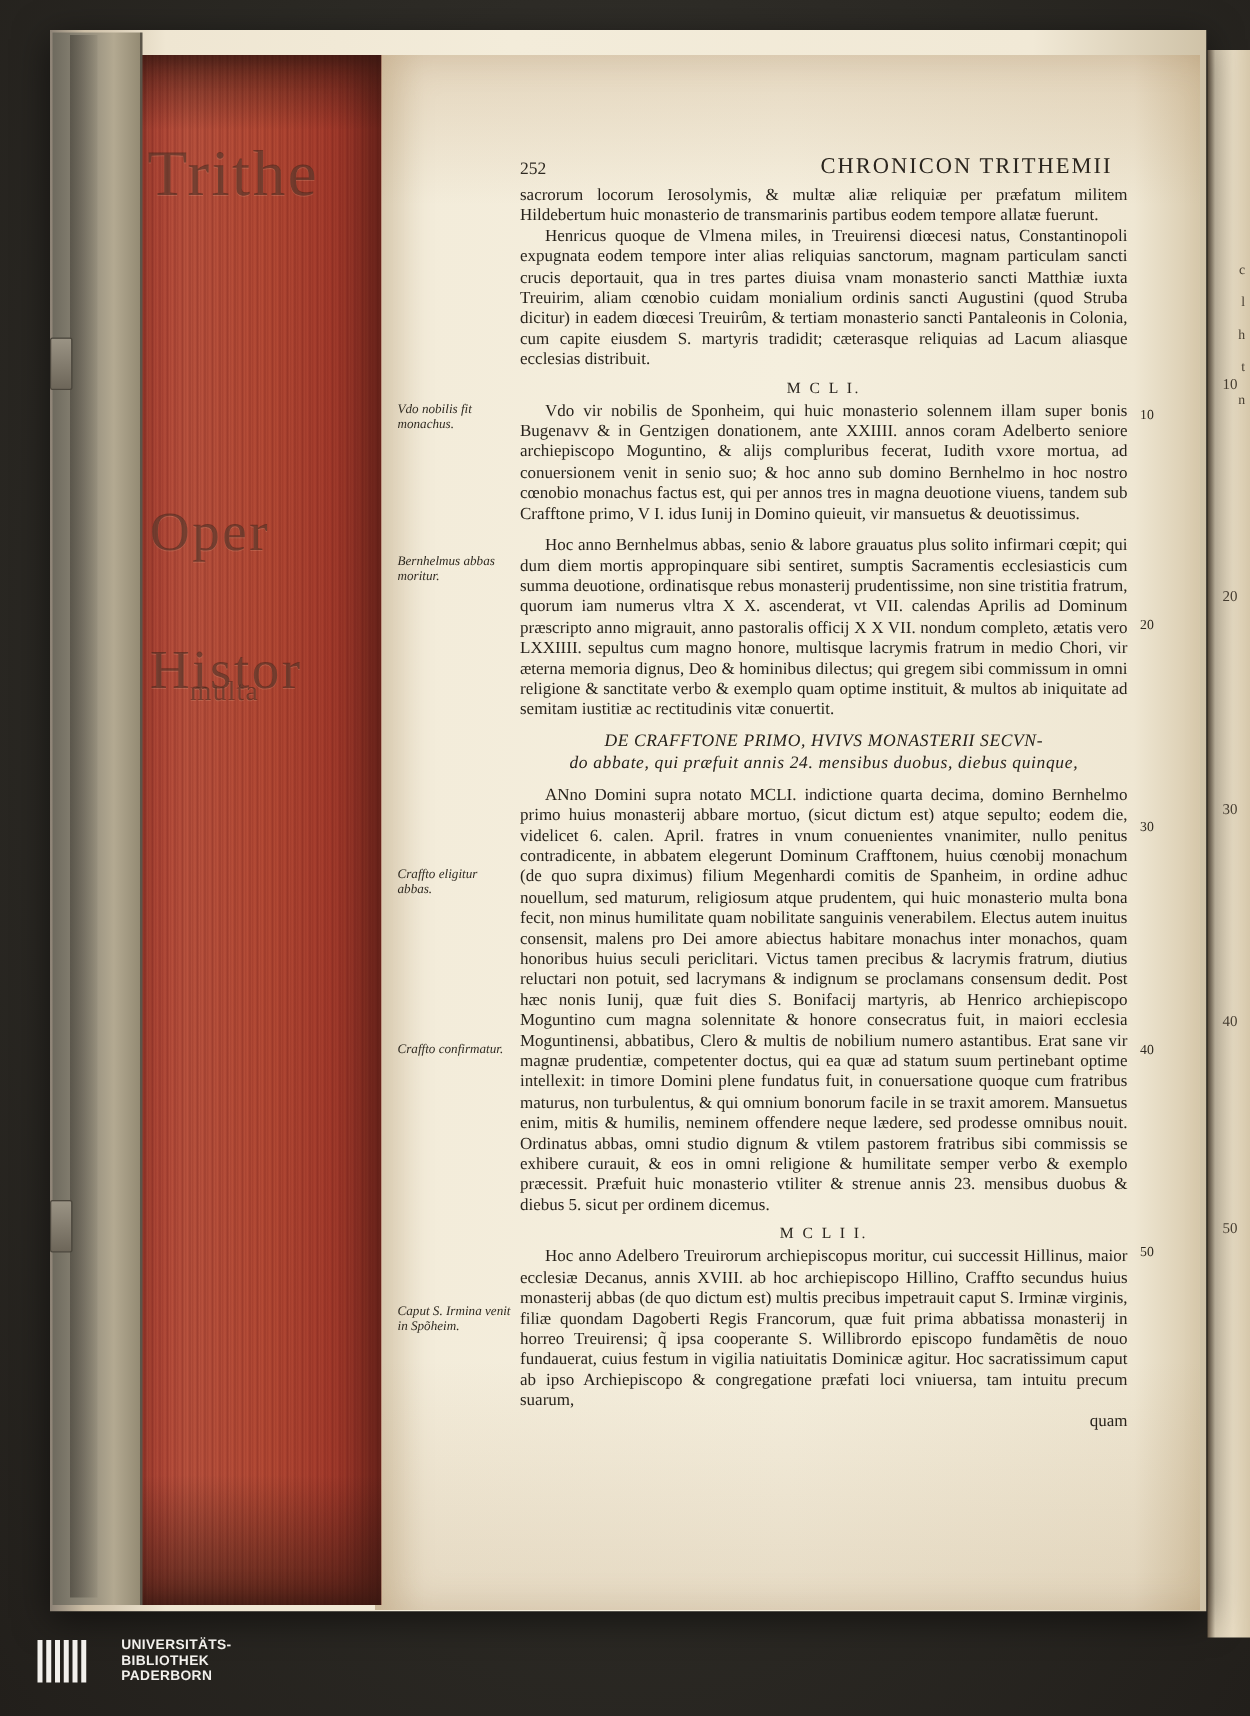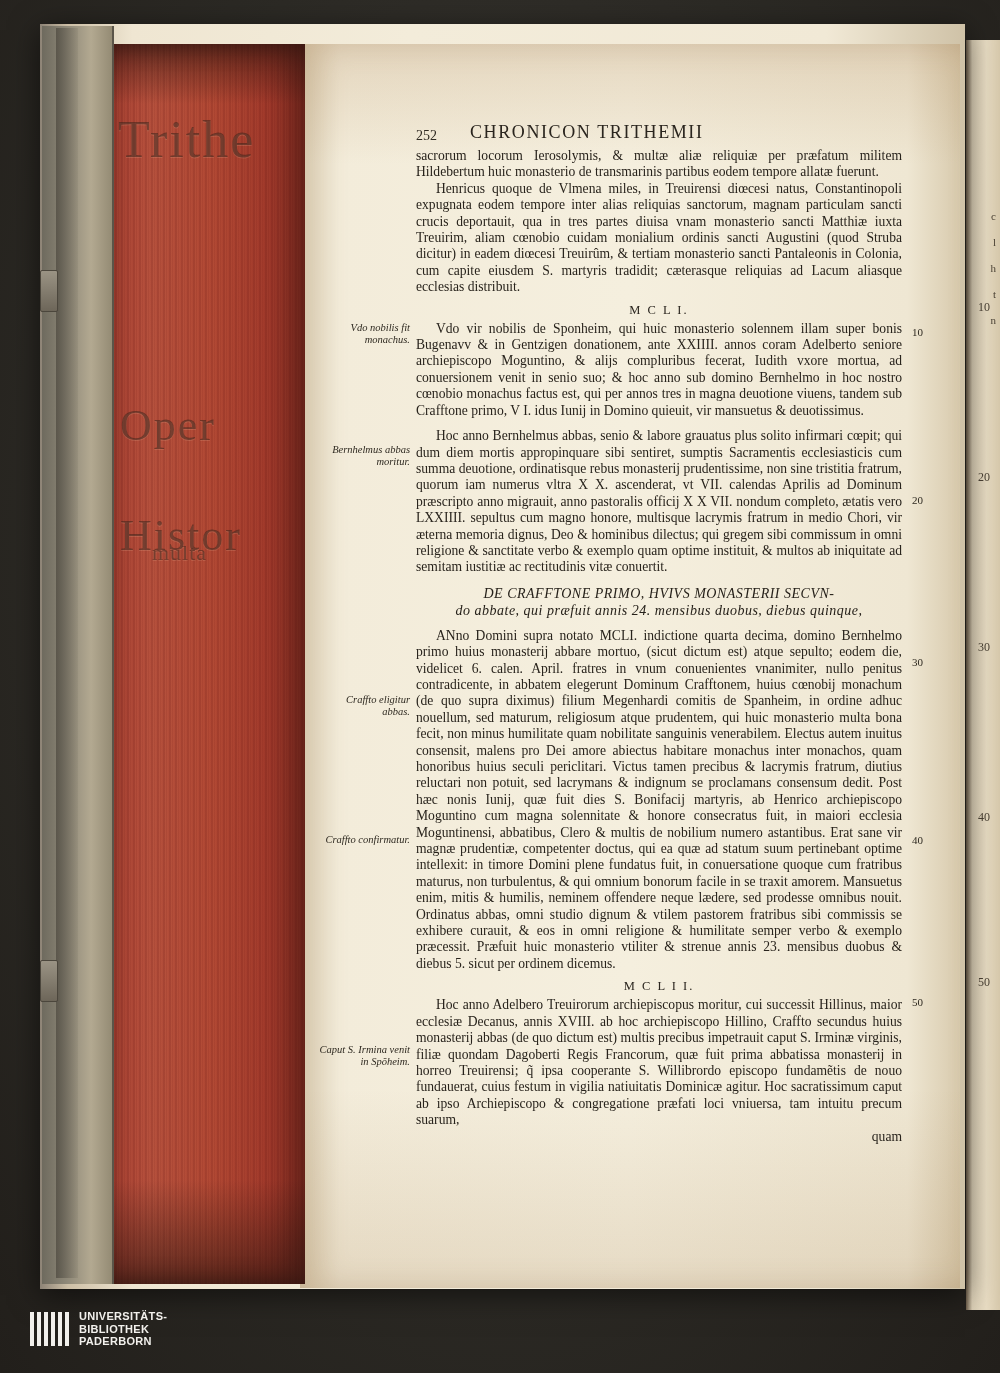--- a/index.html
+++ b/index.html
@@ -162,21 +162,21 @@
     top: 84px;
     left: 118px;
     font-size: 14px;
     color: #2f2a22;
   }
   .running-head {
     position: absolute;
     top: 80px;
     left: 180px;
     width: 400px;
-    text-align: left;
+    text-align: right;
     font-size: 18px;
     letter-spacing: 1.6px;
     color: #2a251e;
   }
   p.body {
     margin: 0 0 0 0;
     font-size: 13.6px;
     line-height: 16.4px;
     text-align: justify;
     color: #28231c;
@@ -202,21 +202,20 @@
   }
   
   .marginal {
     position: absolute;
     left: 18px;
     width: 92px;
     font-size: 10.5px;
     line-height: 12px;
     font-style: italic;
     color: #2e2920;
-    text-align: right;
   }
   
   .linenum {
     position: absolute;
     left: 612px;
     font-size: 11px;
     color: #2e2920;
   }
   
   .outernum {
@@ -225,21 +224,21 @@
     font-size: 12px;
     color: #4a4134;
   }
   
   .watermark {
     position: absolute;
     left: 30px;
     top: 1310px;
     display: flex;
     align-items: center;
-    gap: 10px;
+    gap: 28px;
   }
   .wm-bars {
     display: flex;
     gap: 3px;
   }
   .wm-bars i {
     display: block;
     width: 4px;
     height: 34px;
     background: #f2f0ec;

